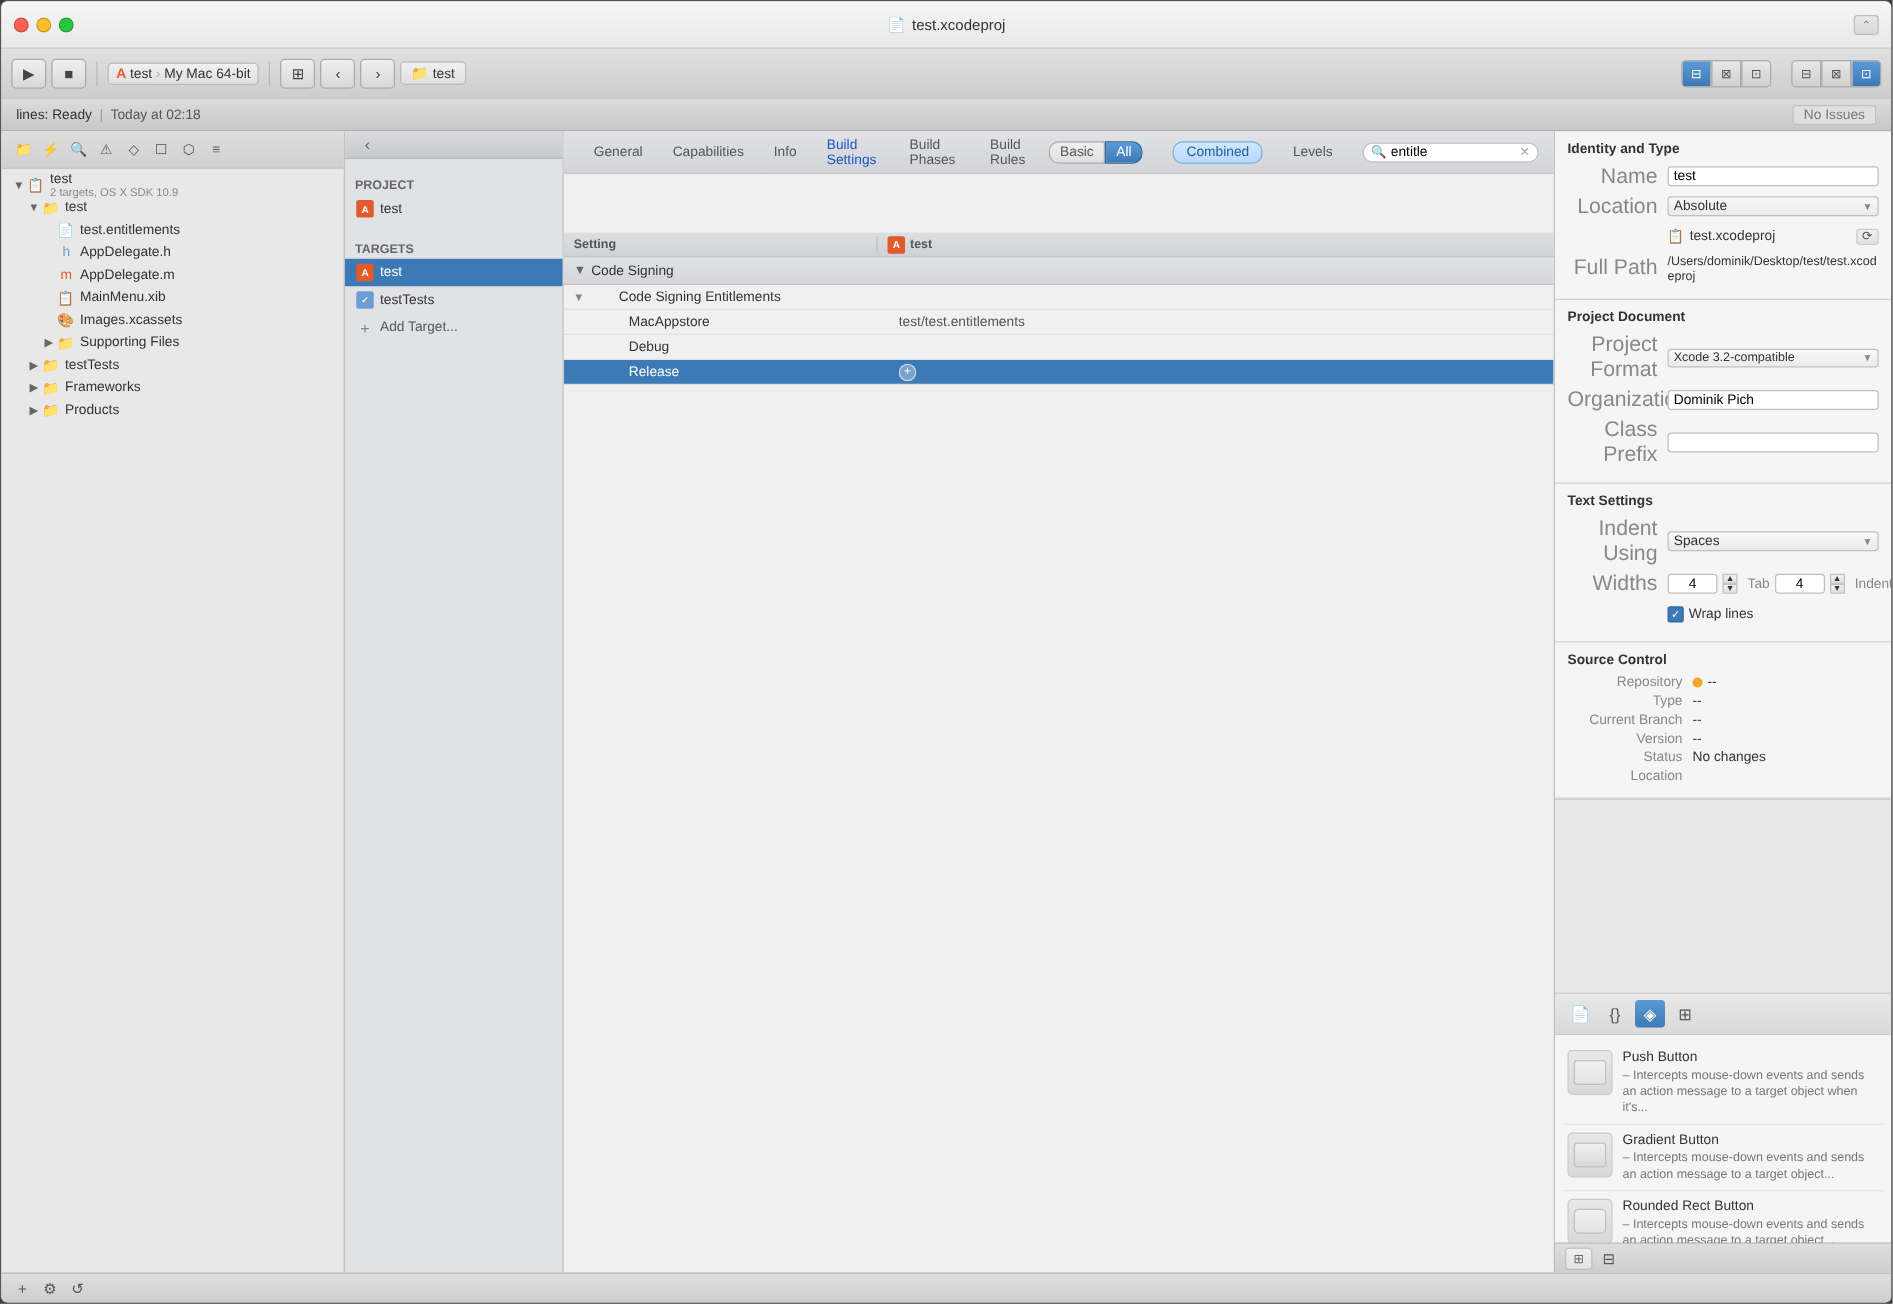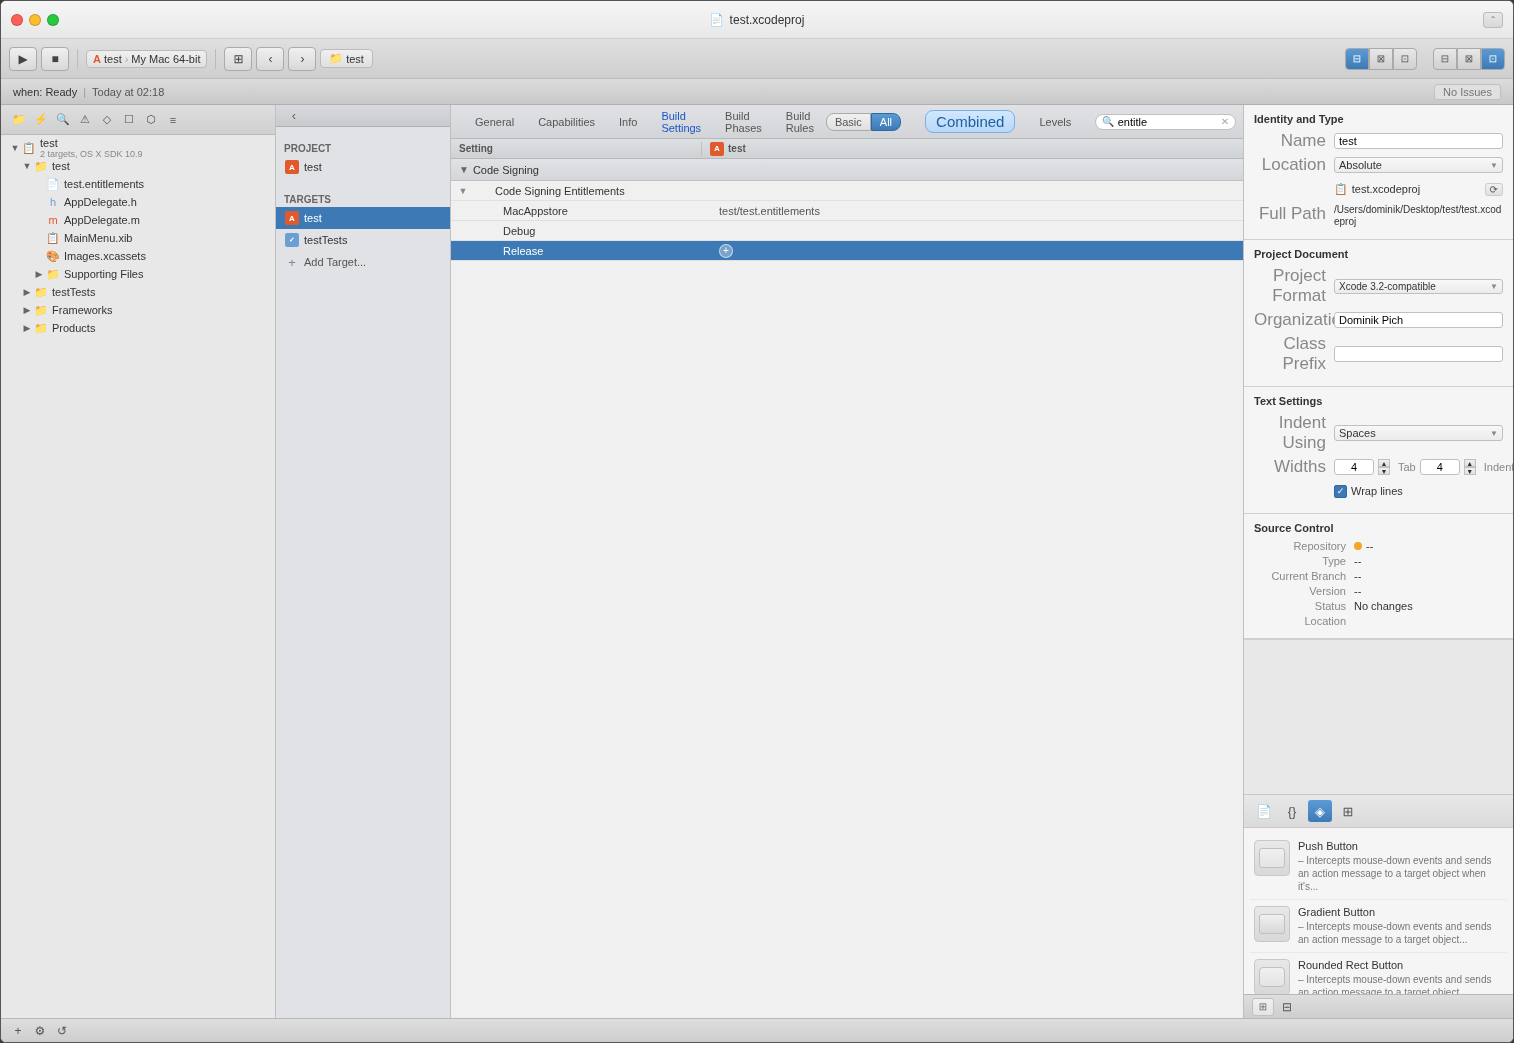--- a/index.html
+++ b/index.html
@@ -63,37 +63,37 @@
     .build-area { flex: 1; background: #f0f0f0; display: flex; flex-direction: column; overflow: hidden; }
     .build-tabs { height: 34px; background: linear-gradient(#e0e2e5, #d2d4d7); border-bottom: 1px solid #b8b8b8; display: flex; align-items: center; padding: 0 12px; gap: 0; }
     .build-tab { padding: 4px 12px; font-size: 11px; color: #555; cursor: pointer; border-radius: 3px; }
     .build-tab.active { color: #1a56c4; font-weight: 500; }
     .build-filter { display: flex; align-items: center; margin-left: auto; gap: 24px; }
     .filter-btn-group { display: flex; gap: 0; }
     .filter-btn { padding: 2px 8px; font-size: 11px; border: 1px solid #aaa; cursor: pointer; color: #555; background: linear-gradient(#f0f0f0, #e0e0e0); }
     .filter-btn:first-child { border-radius: 8px 0 0 8px; }
     .filter-btn:last-child { border-radius: 0 8px 8px 0; }
     .filter-btn.active { background: linear-gradient(#5b9bd5, #3d7ab5); color: white; border-color: #2d6aa0; }
-    .filter-combined { background: linear-gradient(#d0e8ff, #b8d8f8); border: 1px solid #7ab0e0; border-radius: 8px; padding: 2px 10px; font-size: 15px; color: #2060a0; cursor: pointer; }
+    .filter-combined { background: linear-gradient(#d0e8ff, #b8d8f8); border: 1px solid #7ab0e0; border-radius: 8px; padding: 2px 10px; font-size: 11px; color: #2060a0; cursor: pointer; }
     .search-box { display: flex; align-items: center; background: white; border: 1px solid #c0c0c0; border-radius: 10px; padding: 1px 6px; gap: 3px; }
     .search-box input { border: none; outline: none; font-size: 11px; width: 100px; background: transparent; }
     .search-icon { font-size: 10px; color: #888; }
 
     
     .build-content { flex: 1; overflow-y: auto; }
     .section-header { display: flex; align-items: center; height: 22px; padding: 0 8px; background: linear-gradient(#e0e2e5, #d4d6d9); border-bottom: 1px solid #c0c0c0; cursor: pointer; }
     .section-toggle { font-size: 10px; color: #666; margin-right: 4px; }
     .section-title { font-size: 11px; font-weight: 400; color: #333; }
     .setting-row { display: flex; align-items: center; height: 20px; border-bottom: 1px solid #e0e0e0; }
     .setting-row.selected { background: #3d7ab5; color: white; }
     .setting-expand { width: 20px; display: flex; align-items: center; justify-content: center; font-size: 9px; color: #888; padding-left: 4px; }
     .setting-name { width: 240px; padding: 0 8px; font-size: 11px; color: #333; }
     .setting-row.selected .setting-name { color: white; }
     .setting-value { flex: 1; padding: 0 8px; font-size: 11px; color: #555; }
-    .setting-col-header { display: flex; align-items: center; height: 20px; background: linear-gradient(#dde0e3, #cfd2d5); border-bottom: 1px solid #b8b8b8; }
+    .setting-col-header { display: flex; align-items: center; height: 20px; background: linear-gradient(#dde0e3, #cfd2d5); border-bottom: 1px solid #b8b8b8; margin-top: 47px; }
     .col-label { font-size: 10px; font-weight: 600; color: #555; }
     .col-setting { width: 250px; padding: 0 8px; }
     .col-test { flex: 1; text-align: center; border-left: 1px solid #c0c0c0; padding: 0 8px; display: flex; align-items: center; }
     .sub-setting { padding-left: 24px; }
 
     
     .inspector { width: 270px; background: #f5f5f5; border-left: 1px solid #c0c0c0; display: flex; flex-direction: column; flex-shrink: 0; overflow: hidden; }
     .inspector-section { font-size: 11px; font-weight: 600; color: #333; margin-bottom: 6px; }
     .inspector-row { display: flex; align-items: center; margin-bottom: 4px; min-height: 20px; }
     .inspector-label { width: 80px; font-size: 17px; color: #888; text-align: right; padding-right: 8px; flex-shrink: 0; }
@@ -192,21 +192,21 @@
       <div style="width:8px;"></div>
       <div class="view-btn-group">
         <div class="view-btn">⊟</div>
         <div class="view-btn">⊠</div>
         <div class="view-btn" style="background:linear-gradient(#5b9bd5,#3d7ab5);color:white;">⊡</div>
       </div>
     </div>
   </div>
 
   <div class="statusbar">
-    <span class="status-ready">when: Ready</span>
+    <span class="status-ready">lines: Ready</span>
     <span class="status-sep">|</span>
     <span class="status-time">Today at 02:18</span>
     <div class="status-issues">No Issues</div>
   </div>
 
   <div class="main-content">
 
     <div class="sidebar">
       <div class="sidebar-header">
         <div class="sidebar-toolbar">

